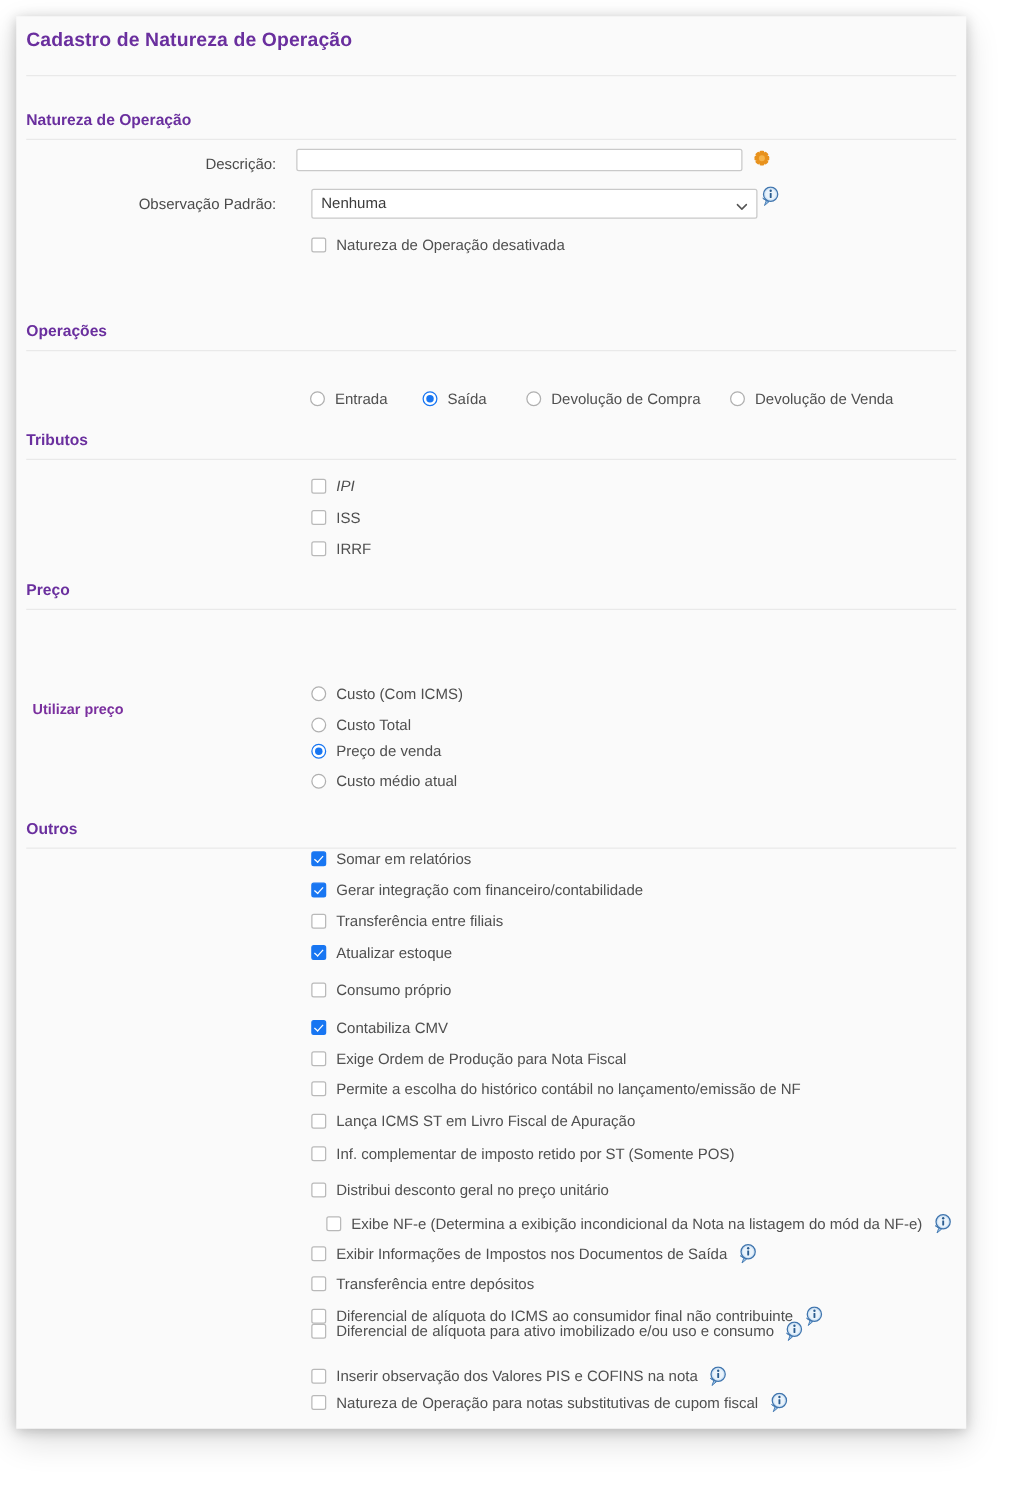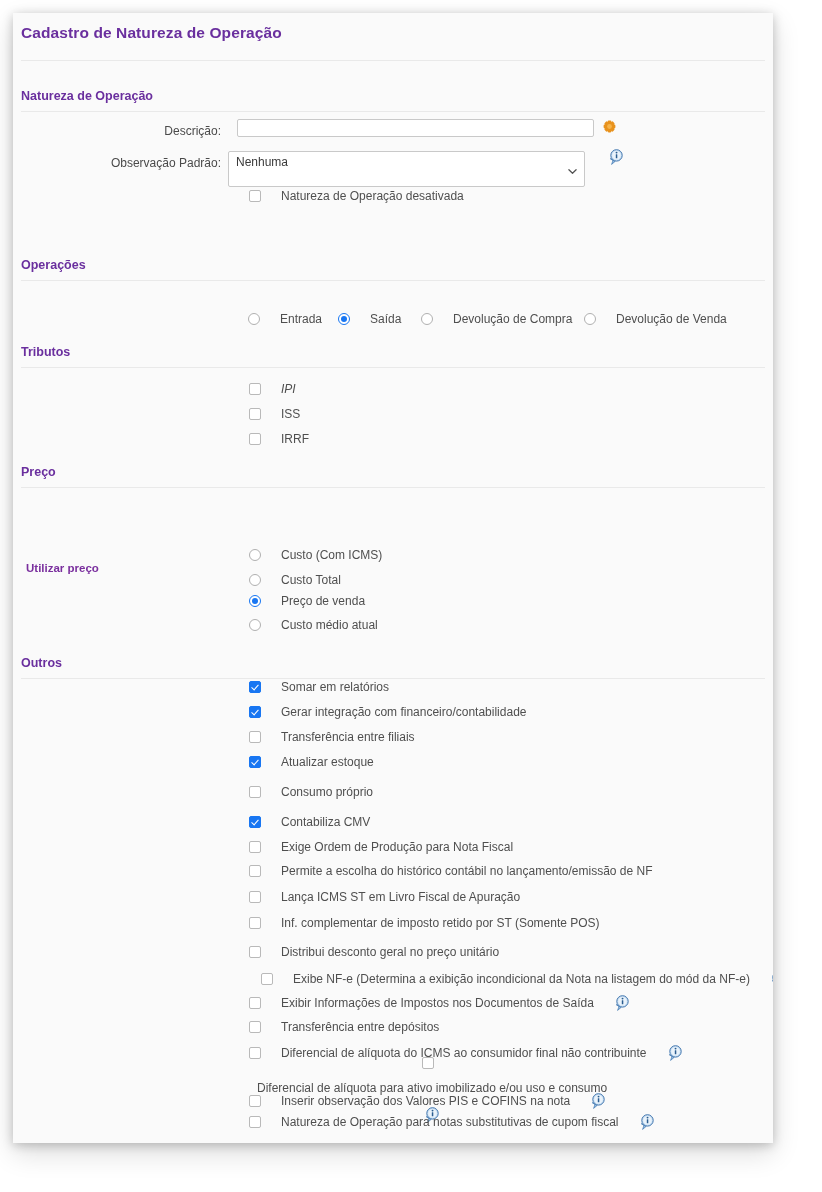--- a/index.html
+++ b/index.html
@@ -110,21 +110,20 @@
     width: 9px;
     height: 9px;
   }
 
   
   .opt {
     position: absolute;
     display: flex;
     align-items: center;
     white-space: nowrap;
-    gap: 12px;
   }
   .opt-label {
     font-size: 12px;
     color: #4f4f4f;
     margin-left: 8px;
     white-space: nowrap;
   }
   .cb {
     width: 12px;
     height: 12px;
@@ -216,21 +215,21 @@
       <g fill="#e8921d">
         <rect x="4.6" y="0.6" width="3.8" height="11.8" rx="1.1"></rect>
         <rect x="0.6" y="4.6" width="11.8" height="3.8" rx="1.1"></rect>
         <rect x="4.6" y="0.6" width="3.8" height="11.8" rx="1.1" transform="rotate(45 6.5 6.5)"></rect>
         <rect x="0.6" y="4.6" width="11.8" height="3.8" rx="1.1" transform="rotate(45 6.5 6.5)"></rect>
       </g>
       <circle cx="6.5" cy="6.5" r="2.4" fill="#f6b44a"></circle>
     </svg>
 
     <div class="field-label" style="left:60px; top:143px; width:148px;">Observação Padrão:</div>
-    <div class="select-box" style="left:215px; top:138px; width:357px; height:36px;">
+    <div class="select-box" style="left:236px; top:138px; width:357px; height:24px;">
       <span>Nenhuma</span>
       <svg class="select-arrow" viewBox="0 0 10 10">
         <path d="M1 3 L5 7 L9 3" fill="none" stroke="#555" stroke-width="1.4" stroke-linecap="round" stroke-linejoin="round"></path>
       </svg>
     </div>
     <svg class="icon-info-abs" style="left:596px; top:136px;" viewBox="0 0 15 16">
       <path d="M1.2 9.6 L4.0 11.6 L2.6 15.4 L6.2 12.3 Z" fill="#9cc3e8" stroke="#4a7fb5" stroke-width="0.8" stroke-linejoin="round"></path>
       <circle cx="7.5" cy="6.4" r="5.7" fill="#cfe3f5" stroke="#3f74ad" stroke-width="1"></circle>
       <circle cx="7.5" cy="6.4" r="4.2" fill="#eaf3fb" stroke="none"></circle>
       <rect x="6.8" y="5.3" width="1.5" height="4.0" rx="0.3" fill="#2a5c8f"></rect>
@@ -384,21 +383,21 @@
           <span class="info-inline">
             <svg class="icon-info" viewBox="0 0 15 16">
               <path d="M1.2 9.6 L4.0 11.6 L2.6 15.4 L6.2 12.3 Z" fill="#9cc3e8" stroke="#4a7fb5" stroke-width="0.8" stroke-linejoin="round"></path>
               <circle cx="7.5" cy="6.4" r="5.7" fill="#cfe3f5" stroke="#3f74ad" stroke-width="1"></circle>
               <circle cx="7.5" cy="6.4" r="4.2" fill="#eaf3fb"></circle>
               <rect x="6.8" y="5.3" width="1.5" height="4.0" rx="0.3" fill="#2a5c8f"></rect>
               <circle cx="7.55" cy="3.6" r="0.95" fill="#2a5c8f"></circle>
             </svg>
           </span>
         </div>
-        <div class="opt" style="left: 236px; top: 1044px; flex-direction: column;">
+        <div class="opt" style="left: 236px; top: 1044px;">
           <span class="cb"></span>
           <span class="opt-label">Diferencial de alíquota para ativo imobilizado e/ou uso e consumo</span>
           <span class="info-inline">
             <svg class="icon-info" viewBox="0 0 15 16">
               <path d="M1.2 9.6 L4.0 11.6 L2.6 15.4 L6.2 12.3 Z" fill="#9cc3e8" stroke="#4a7fb5" stroke-width="0.8" stroke-linejoin="round"></path>
               <circle cx="7.5" cy="6.4" r="5.7" fill="#cfe3f5" stroke="#3f74ad" stroke-width="1"></circle>
               <circle cx="7.5" cy="6.4" r="4.2" fill="#eaf3fb"></circle>
               <rect x="6.8" y="5.3" width="1.5" height="4.0" rx="0.3" fill="#2a5c8f"></rect>
               <circle cx="7.55" cy="3.6" r="0.95" fill="#2a5c8f"></circle>
             </svg>

